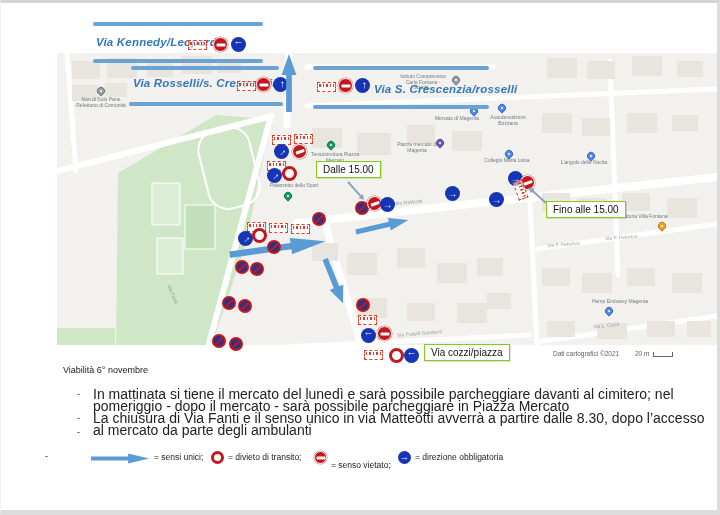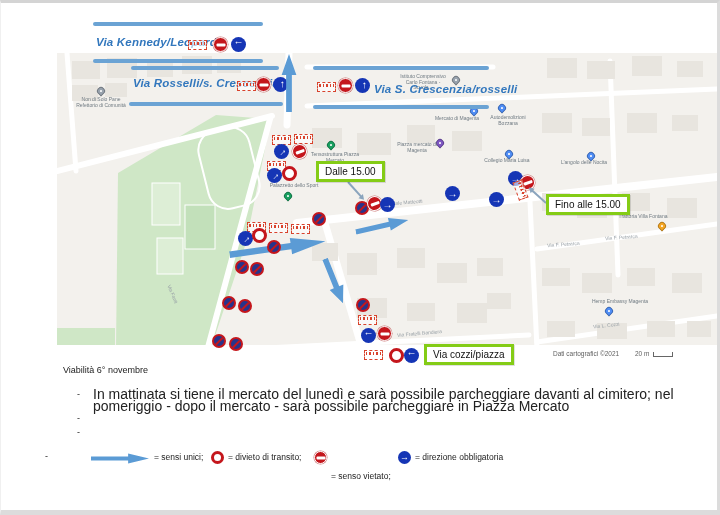--- a/index.html
+++ b/index.html
@@ -21,21 +21,21 @@
       font-size:10px;font-weight:bold;line-height:1;}
   .ob::after{content:"→";}
   .ob.l{transform:rotate(180deg);} .ob.u{transform:rotate(-90deg);} .ob.ne{transform:rotate(-45deg);}
   .ns{width:14px;height:14px;border-radius:50%;background:#27348b;border:2px solid #c4161c;overflow:hidden;}
   .ns::after{content:"";position:absolute;left:50%;top:-1px;width:2px;height:13px;background:#c4161c;transform:translateX(-50%) rotate(45deg);}
   .st{width:19px;height:10px;border:1px dashed #d8422c;background:rgba(255,255,255,.6);}
   .st::before{content:"";display:block;height:3px;margin:1px;background:repeating-linear-gradient(90deg,#d8422c 0 1.5px,transparent 1.5px 3.5px);}
   
   .fat{position:absolute;background:#5b9bd5;clip-path:polygon(0 32%,64% 32%,64% 4%,100% 50%,64% 96%,64% 68%,0 68%);}
   
-  .callout{position:absolute;background:#fff;border:3px solid #84cc16;font-size:10px;color:#111;padding:2px 6px;white-space:nowrap;box-shadow:1px 1px 0 rgba(0,0,0,.12);}
+  .callout{position:absolute;background:#fff;border:1px solid #84cc16;font-size:10px;color:#111;padding:2px 6px;white-space:nowrap;box-shadow:1px 1px 0 rgba(0,0,0,.12);}
   .leader{position:absolute;height:2px;background:#8aa4bd;transform-origin:left center;}
   .leader::after{content:"";position:absolute;right:-4px;top:-2px;border-left:5px solid #8aa4bd;border-top:3px solid transparent;border-bottom:3px solid transparent;}
   
   .pin{position:absolute;width:8px;height:8px;border-radius:50% 50% 50% 0;transform:rotate(-45deg);border:1px solid rgba(0,0,0,.25);box-sizing:border-box;}
   .pin::after{content:"";position:absolute;left:2px;top:2px;width:2.4px;height:2.4px;background:#fff;border-radius:50%;}
   .pin.gray{background:#98a2ad;} .pin.green{background:#18a060;} .pin.blue{background:#4f8df5;} .pin.orange{background:#f5a623;} .pin.purple{background:#7e57c2;}
   .poi-label{position:absolute;font-size:5px;line-height:5.5px;color:#6f7a82;text-align:center;}
   .road-label{position:absolute;font-size:5px;color:#98a0a6;white-space:nowrap;}
   .attr{position:absolute;font-size:6.5px;color:#5f5f5f;white-space:nowrap;}
   .scalebar{position:absolute;width:18px;height:4px;border-left:1px solid #666;border-right:1px solid #666;border-bottom:1px solid #666;}
@@ -216,37 +216,38 @@
   <i class="sign ob l" style="left:360px;top:325px"></i>
   <i class="sign sv" style="left:376px;top:323px"></i>
 
   <i class="sign st" style="left:363px;top:347px"></i>
   <i class="sign dt" style="left:388px;top:345px"></i>
   <i class="sign ob l" style="left:403px;top:345px"></i>
 
   <i class="leader" style="left:347px;top:178px;width:20px;transform:rotate(48deg)"></i>
   <i class="leader" style="left:545px;top:199px;width:19px;transform:rotate(222deg)"></i>
   <div class="callout" style="left:315px;top:158px">Dalle 15.00</div>
-  <div class="callout" style="left:545px;top:191px">Fino alle 15.00</div>
+  <div class="callout" style="left:545px;top:198px">Fino alle 15.00</div>
   <div class="callout" style="left:423px;top:341px">Via cozzi/piazza</div>
 
   <div class="attr" style="left:552px;top:347px">Dati cartografici ©2021</div>
   <div class="attr" style="left:634px;top:347px">20 m</div>
   <i class="scalebar" style="left:652px;top:349px"></i>
 
   <div class="title" style="left:62px;top:362px">Viabilità 6° novembre</div>
 
   <span class="bdash" style="left:76px;top:386px">-</span>
   <div class="btext" style="left:92px;top:386px">In mattinata si tiene il mercato del lunedì e sarà possibile parcheggiare davanti al cimitero; nel pomeriggio - dopo il mercato - sarà possibile parcheggiare in Piazza Mercato</div>
   <span class="bdash" style="left:76px;top:410px">-</span>
+  <div class="btext" style="left:92px;top:410px">La chiusura di Via Fanti e il senso unico in via Matteotti avverrà a partire dalle 8.30, dopo l’accesso al mercato da parte degli ambulanti</div>
   <span class="bdash" style="left:76px;top:424px">-</span>
 
   <span class="bdash" style="left:44px;top:448px">-</span>
   <i class="fat legend-icon" style="left:90px;top:450px;width:58px;height:11px"></i>
   <span class="legend-label" style="left:153px;top:449px">=  sensi unici;</span>
   <i class="sign dt sm legend-icon" style="left:210px;top:448px"></i>
   <span class="legend-label" style="left:227px;top:449px">= divieto di transito;</span>
   <i class="sign sv sm legend-icon" style="left:313px;top:448px"></i>
-  <span class="legend-label" style="left:330px;top:468px">=  senso vietato;</span>
+  <span class="legend-label" style="left:330px;top:457px">=  senso vietato;</span>
   <i class="sign ob sm legend-icon" style="left:397px;top:448px"></i>
   <span class="legend-label" style="left:414px;top:449px">= direzione obbligatoria</span>
 
 </div>
 
 </body></html>

